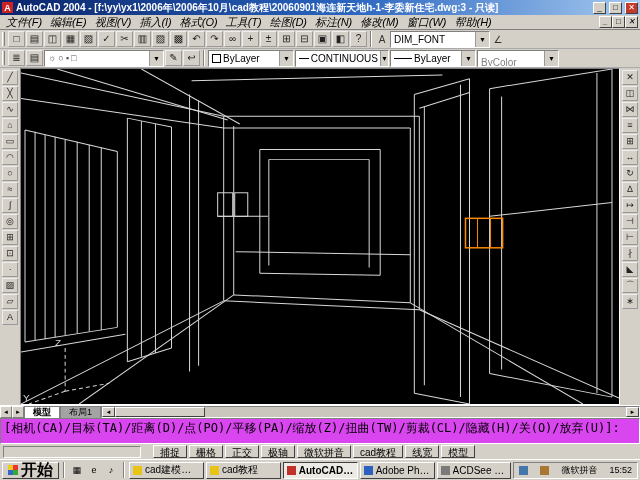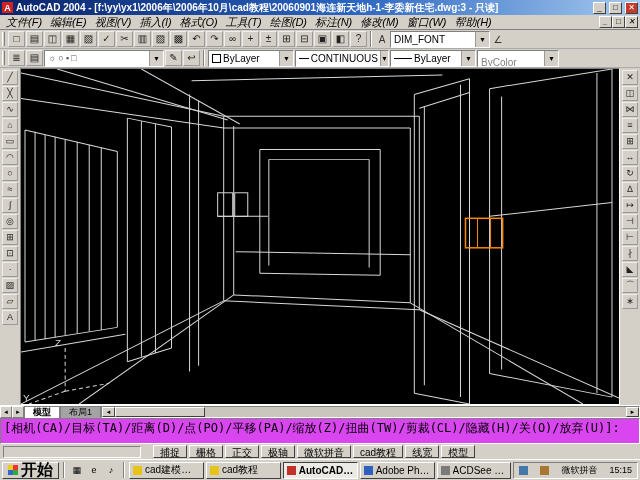--- a/index.html
+++ b/index.html
@@ -368,17 +368,17 @@
       </button>
         <button class="task">
         <span class="task-icon" style="background: rgb(122, 122, 122);"></span>
         <span class="task-label">ACDSee v3.1...</span>
       </button>
       </div>
     <div class="tray">
       <span class="tray-ico"></span>
       <span class="tray-ico alt"></span>
       <span>微软拼音</span>
-      <span>15:15</span>
+      <span>15:52</span>
     </div>
   </div>
 
 </div>
 
 </body></html>

